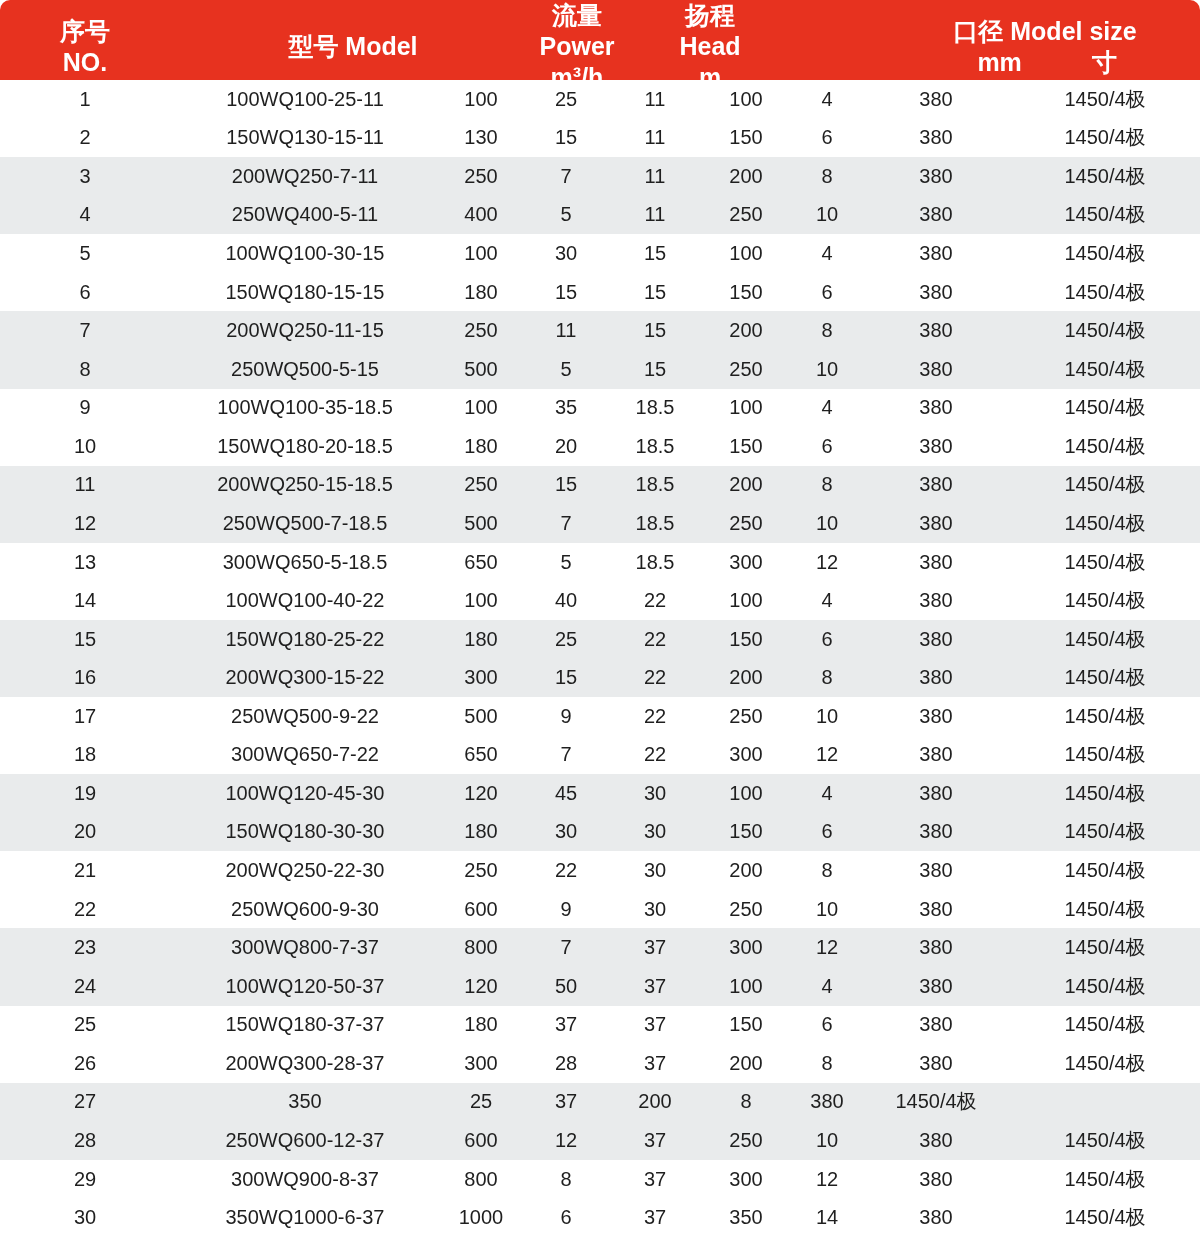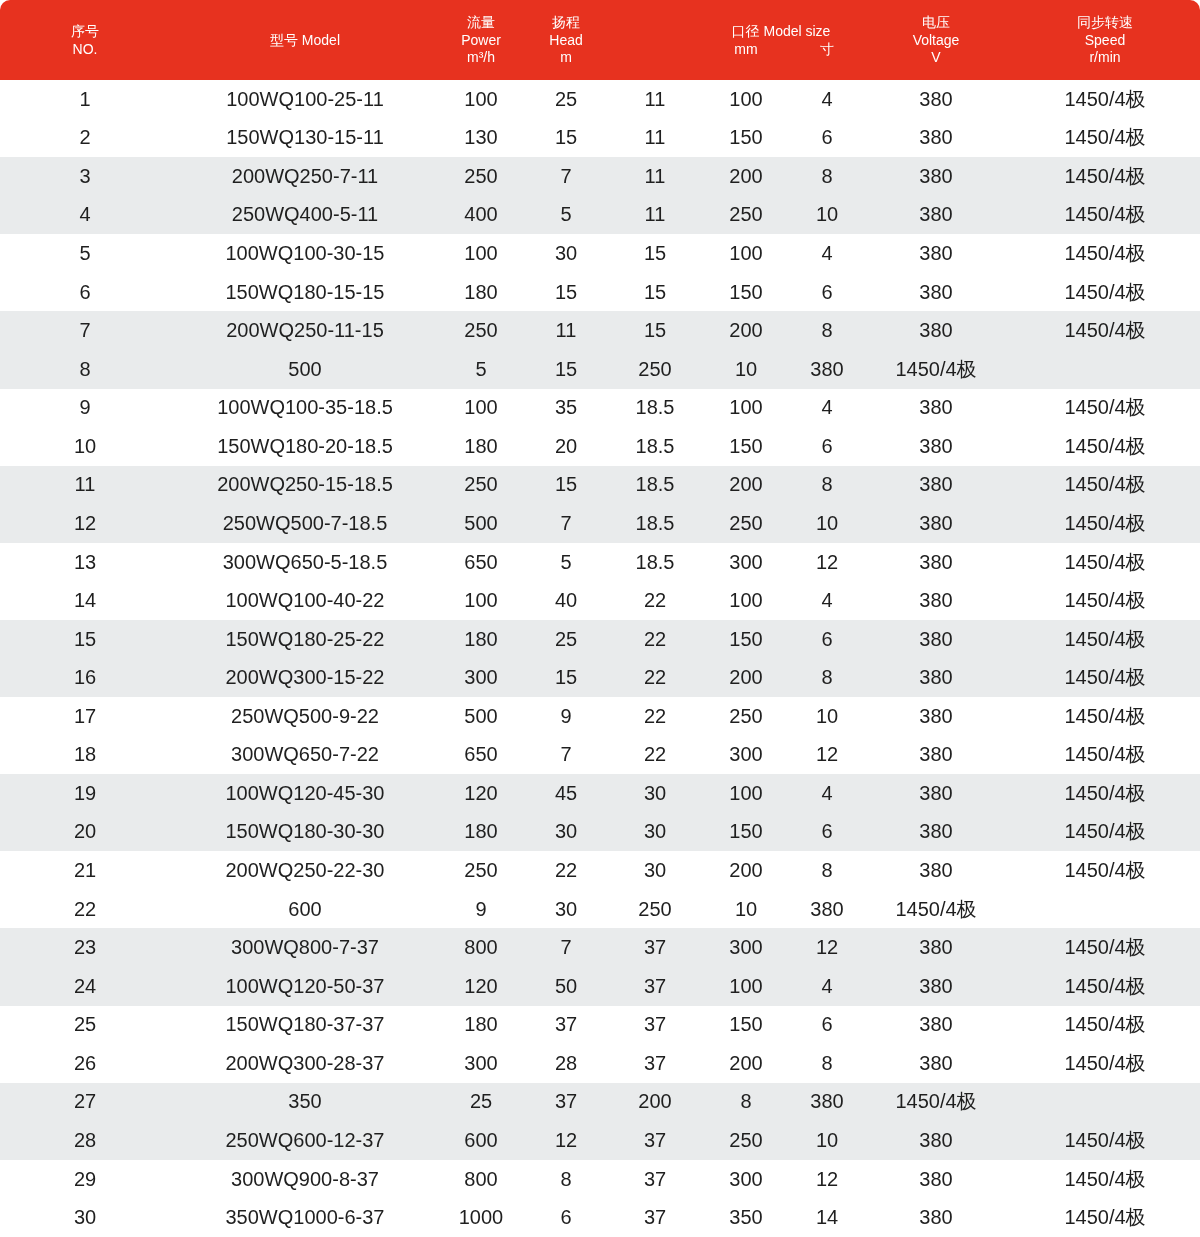--- a/index.html
+++ b/index.html
@@ -16,26 +16,27 @@
     flex-direction: column;
     overflow: hidden;
   }
   
   .thead {
     height: 80px;
     flex: 0 0 80px;
     background: var(--header-bg, #e7321f);
     border-radius: 10px 10px 0 0;
     color: var(--header-text, #ffffff);
-    font-weight: 400;
-    font-size: 14px;
+    font-weight: 700;
+    font-size: 25px;
     line-height: 1.2;
     display: grid;
     grid-template-columns: 170px 270px 82px 88px 90px 92px 70px 148px 190px;
     align-items: stretch;
+    gap: 48px;
   }
   .th {
     display: flex;
     flex-direction: column;
     align-items: center;
     justify-content: center;
     text-align: center;
     gap: 1px;
   }
   .th-pipe { grid-column: 6 / span 2; }
@@ -181,20 +182,21 @@
         <div class="td">250</div>
         <div class="td">11</div>
         <div class="td">15</div>
         <div class="td">200</div>
         <div class="td">8</div>
         <div class="td">380</div>
         <div class="td">1450/4极</div>
       </div>
       <div class="trow alt">
         <div class="td">8</div>
+        <div class="td">250WQ500-5-15</div>
         <div class="td">500</div>
         <div class="td">5</div>
         <div class="td">15</div>
         <div class="td">250</div>
         <div class="td">10</div>
         <div class="td">380</div>
         <div class="td">1450/4极</div>
       </div>
       <div class="trow">
         <div class="td">9</div>
@@ -334,20 +336,21 @@
         <div class="td">250</div>
         <div class="td">22</div>
         <div class="td">30</div>
         <div class="td">200</div>
         <div class="td">8</div>
         <div class="td">380</div>
         <div class="td">1450/4极</div>
       </div>
       <div class="trow">
         <div class="td">22</div>
+        <div class="td">250WQ600-9-30</div>
         <div class="td">600</div>
         <div class="td">9</div>
         <div class="td">30</div>
         <div class="td">250</div>
         <div class="td">10</div>
         <div class="td">380</div>
         <div class="td">1450/4极</div>
       </div>
       <div class="trow alt">
         <div class="td">23</div>

